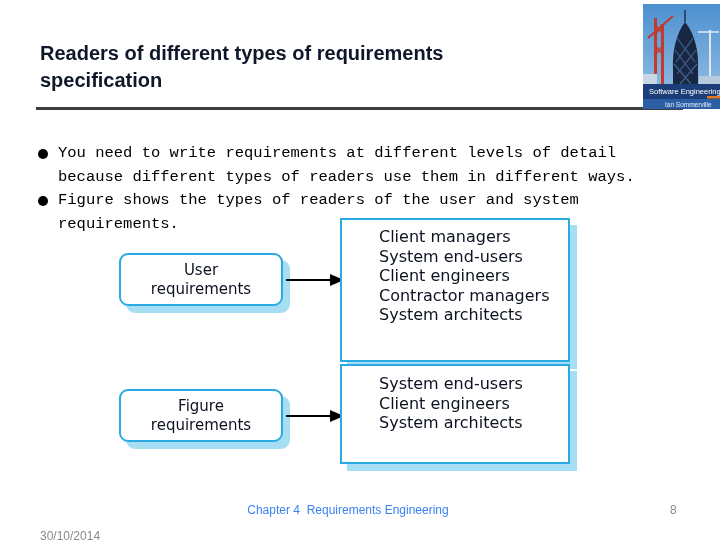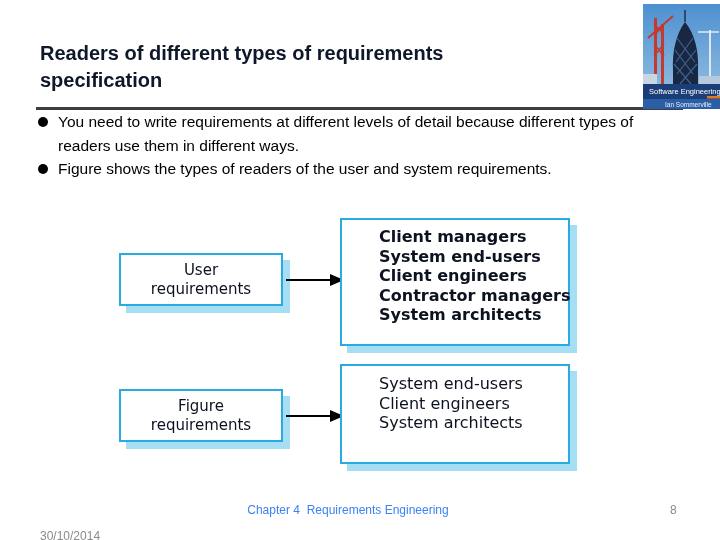--- a/index.html
+++ b/index.html
@@ -10,29 +10,29 @@
   .title{position:absolute;left:40px;top:40px;width:505px;
          font-size:20px;font-weight:bold;color:#0f172a;line-height:27px;}
 
   
   .rule{position:absolute;left:36px;top:107px;width:647px;height:3px;background:#3d3d3f;}
 
   
   .cover{position:absolute;left:643px;top:4px;width:85px;height:105px;z-index:2;}
 
   
-  .bullets{position:absolute;left:36px;top:110px;width:628px;}
+  .bullets{position:absolute;left:36px;top:142px;width:628px;font-family:Liberation Mono, monospace;}
   .bullet-item{position:relative;padding-left:22px;font-size:15.5px;line-height:23.5px;color:#000;margin:0;}
   .bullet-dot{position:absolute;left:2px;top:7px;width:10px;height:10px;border-radius:50%;background:#000;}
 
   
   .dbox{position:absolute;box-sizing:border-box;background:#fff;border:2px solid #29abe2;
         box-shadow:7px 7px 0 0 #a6dff3;color:#0d1220;font-family:"DejaVu Sans",sans-serif;}
   .src-box{width:164px;height:53px;display:flex;align-items:center;justify-content:center;
-           text-align:center;font-size:15px;line-height:19px;}
+           text-align:center;font-size:15px;line-height:19px;border-radius:9px;}
   .src-box .wrap{width:112px;}
   .tgt-box{width:230px;font-size:16px;line-height:19.5px;}
   .tgt-box .line{white-space:nowrap;}
 
   
   .arrow-line{position:absolute;height:2px;background:#000;}
   .arrow-head{position:absolute;width:0;height:0;border-top:6px solid transparent;
               border-bottom:6px solid transparent;border-left:14px solid #000;}
 
   
@@ -95,21 +95,21 @@
       <span class="bullet-dot"></span>
       <span>Figure shows the types of readers of the user and system requirements.</span>
     </div>
   </div>
 
   <div class="dbox src-box" style="left:119px;top:253px;">
     <div class="wrap">User requirements</div>
   </div>
   <div class="arrow-line" style="left:286px;top:279px;width:46px;"></div>
   <div class="arrow-head" style="left:330px;top:274px;"></div>
-  <div class="dbox tgt-box" style="left:340px;top:218px;height:128px;padding:7px 0 0 37px;font-weight:bold;">
+  <div class="dbox tgt-box" style="left:340px;top:218px;height:144px;padding:7px 0 0 37px;">
     <div class="line">Client managers</div>
     <div class="line">System end-users</div>
     <div class="line">Client engineers</div>
     <div class="line">Contractor managers</div>
     <div class="line">System architects</div>
   </div>
 
   <div class="dbox src-box" style="left:119px;top:389px;">
     <div class="wrap">Figure requirements</div>
   </div>

